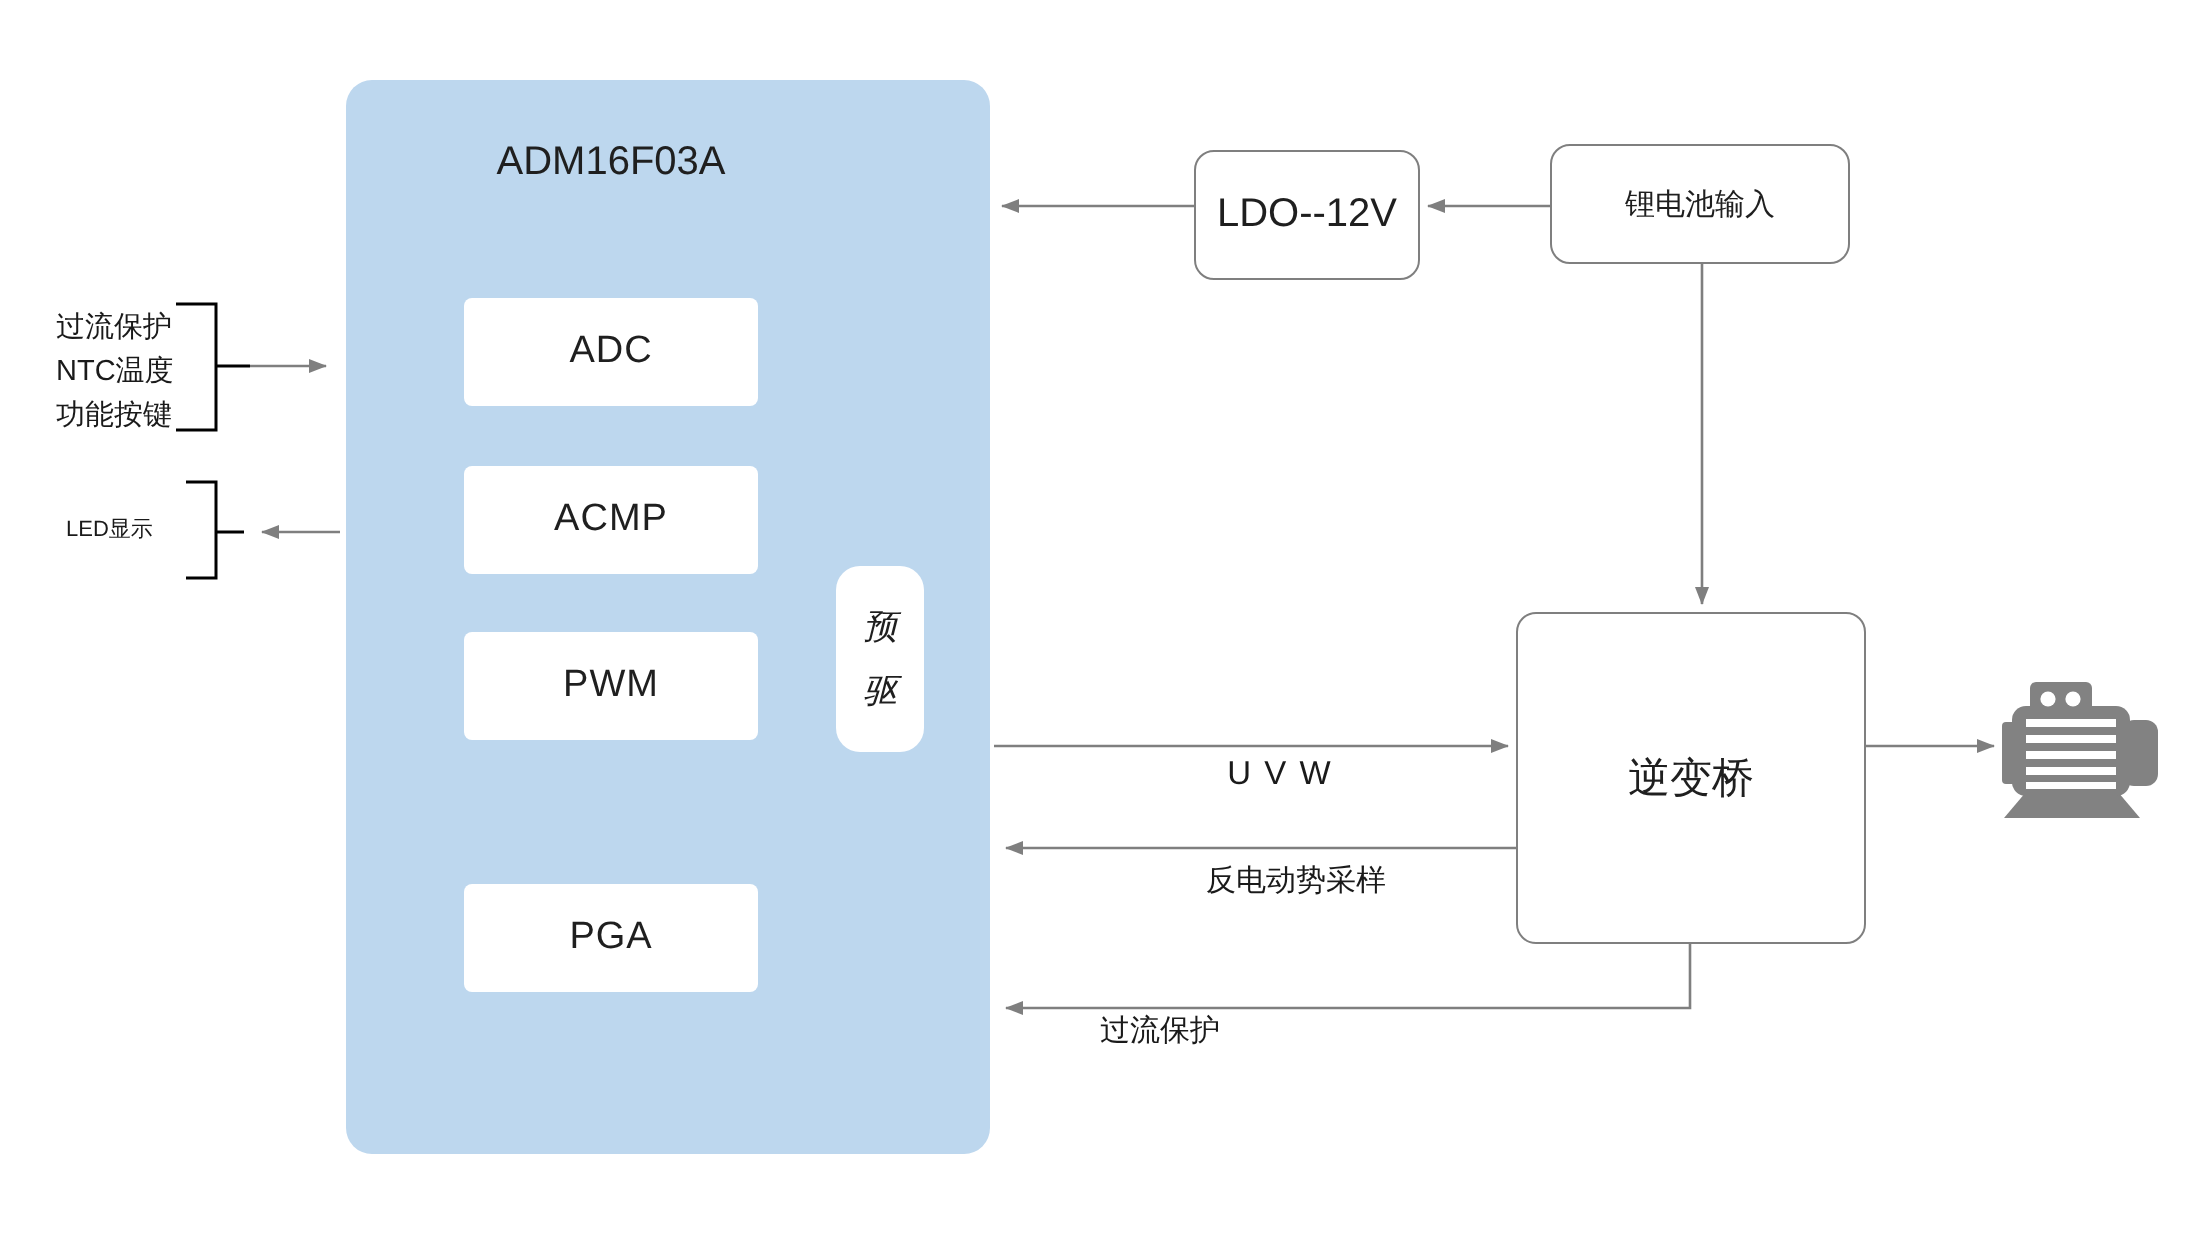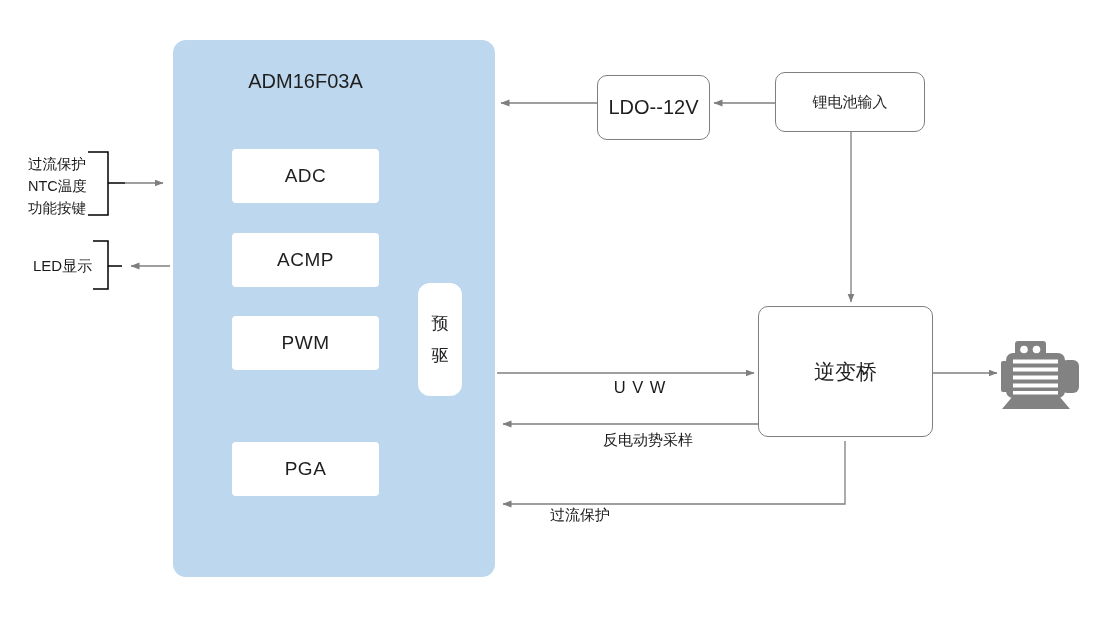--- a/index.html
+++ b/index.html
@@ -52,26 +52,27 @@
     letter-spacing: 0.5px;
   }
   .module.adc  { top: 149px; }
   .module.gpio { top: 233px; }
   .module.pwm  { top: 316px; }
   .module.pga  { top: 398px; margin-top: 44px; }
   .module.acmp { top: 482px; }
   .predriver {
     position: absolute;
     left: 418px; top: 283px;
-    width: 44px; height: 113px;
+    width: 44px; height: 93px;
     background: #ffffff;
     border-radius: 12px;
     display: flex;
     align-items: center;
     justify-content: center;
+    font-style: italic;
   }
   .predriver span {
     display: block;
     width: 1.1em;
     word-break: break-all;
     text-align: center;
     font-size: 17px;
     line-height: 1.85;
   }
   
@@ -80,31 +81,31 @@
     background: #ffffff;
     border: 1.4px solid #7F7F7F;
     border-radius: 10px;
     display: flex;
     align-items: center;
     justify-content: center;
     box-sizing: border-box;
   }
   .ldo      { left: 597px; top: 75px;  width: 113px; height: 65px;  font-size: 20px; }
   .battery  { left: 775px; top: 72px;  width: 150px; height: 60px;  font-size: 15px; }
-  .inverter { left: 758px; top: 306px; width: 175px; height: 131px; font-size: 21px; }
+  .inverter { left: 758px; top: 306px; width: 175px; height: 166px; font-size: 21px; }
   
   .lbl { position: absolute; color: #1a1a1a; }
   .input-labels {
     left: 28px; top: 153px;
     font-size: 14.5px;
     line-height: 22px;
     white-space: nowrap;
   }
   .input-labels span { display: block; }
-  .led-label { left: 33px; top: 257px; font-size: 15px; white-space: nowrap; text-align: center; }
+  .led-label { left: 33px; top: 257px; font-size: 11px; white-space: nowrap; text-align: center; }
   .uvw-label {
     left: 565px; top: 378px; width: 150px;
     text-align: center; font-size: 16.5px; letter-spacing: 1px;
   }
   .bemf-label {
     left: 558px; top: 431px; width: 180px;
     text-align: center; font-size: 15px;
   }
   .oc-label {
     left: 550px; top: 506px; width: 180px;

